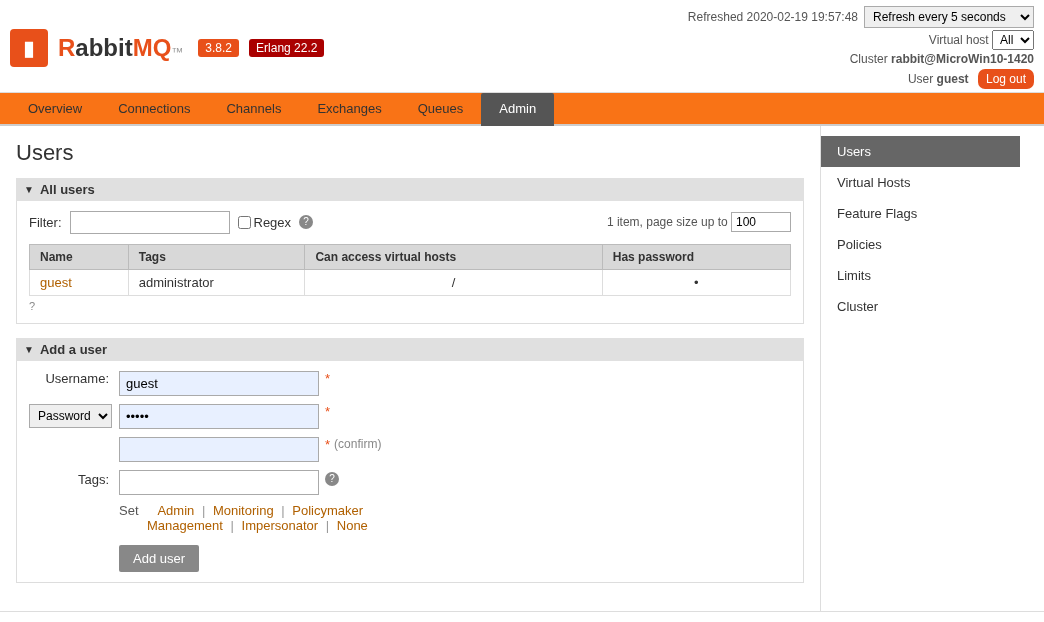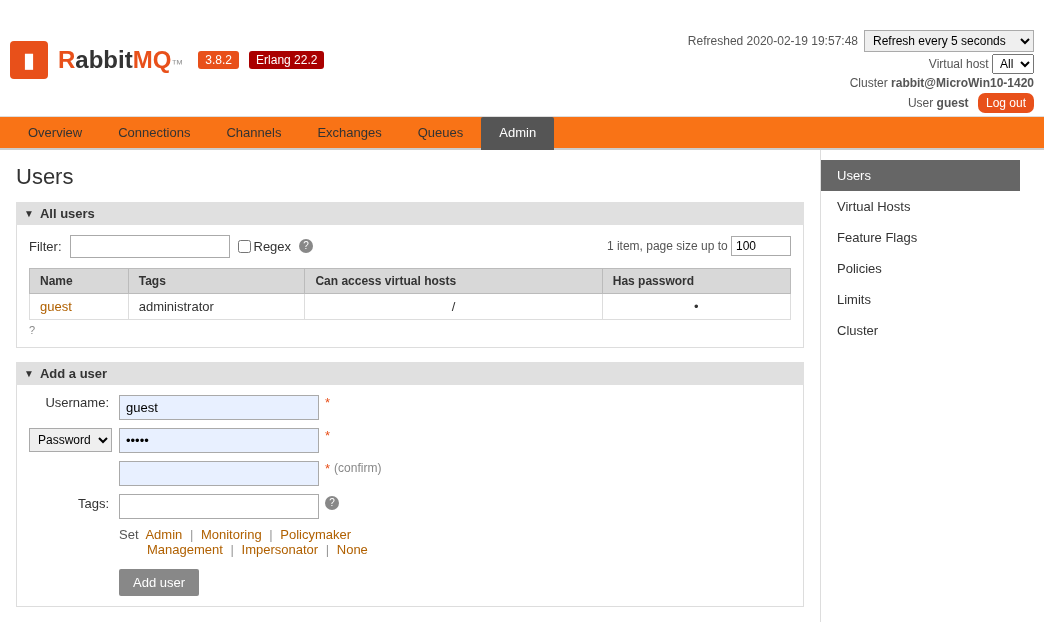--- a/index.html
+++ b/index.html
@@ -30,21 +30,21 @@
     }
     .erlang-badge {
       background: #a00; color: white; padding: 2px 7px; border-radius: 3px; font-size: 12px;
     }
     .header-right {
       text-align: right;
       font-size: 12px;
       color: #555;
     }
     .header-right-top {
-      display: flex; align-items: center; gap: 6px; justify-content: flex-end; margin-bottom: 2px; margin-top: 24px;
+      display: flex; align-items: center; gap: 6px; justify-content: flex-end; margin-bottom: 2px;
     }
     .refresh-select {
       font-size: 12px; padding: 2px 4px; border: 1px solid #aaa;
     }
     .header-right-rows { line-height: 1.6; }
     .log-out-btn {
       background: #e8501a; color: white; border: none; padding: 3px 8px; cursor: pointer; font-size: 12px; border-radius: 7px;
     }
 
     
@@ -383,21 +383,21 @@
           <span style="color:#888;margin-left:4px;font-size:12px;">(confirm)</span>
         </div>
         
         <div class="form-row" style="align-items:flex-start;">
           <div class="form-label" style="padding-top:2px;">Tags:</div>
           <input class="tags-input" type="text" value="" style="">
           <span class="help-icon" style="margin-left:6px;margin-top:2px;">?</span>
         </div>
         
         <div style="margin-left:90px;font-size:13px;">
-          <span style="color:#555;margin-right:4px;">Set</span>
+          <span style="color:#555;margin-right:16px;">Set</span>
           <a href="#" class="tag-link">Admin</a>
           <span class="tag-sep">|</span>
           <a href="#" class="tag-link">Monitoring</a>
           <span class="tag-sep">|</span>
           <a href="#" class="tag-link">Policymaker</a>
           <br>
           <a href="#" class="tag-link" style="margin-left:28px;">Management</a>
           <span class="tag-sep">|</span>
           <a href="#" class="tag-link">Impersonator</a>
           <span class="tag-sep">|</span>

